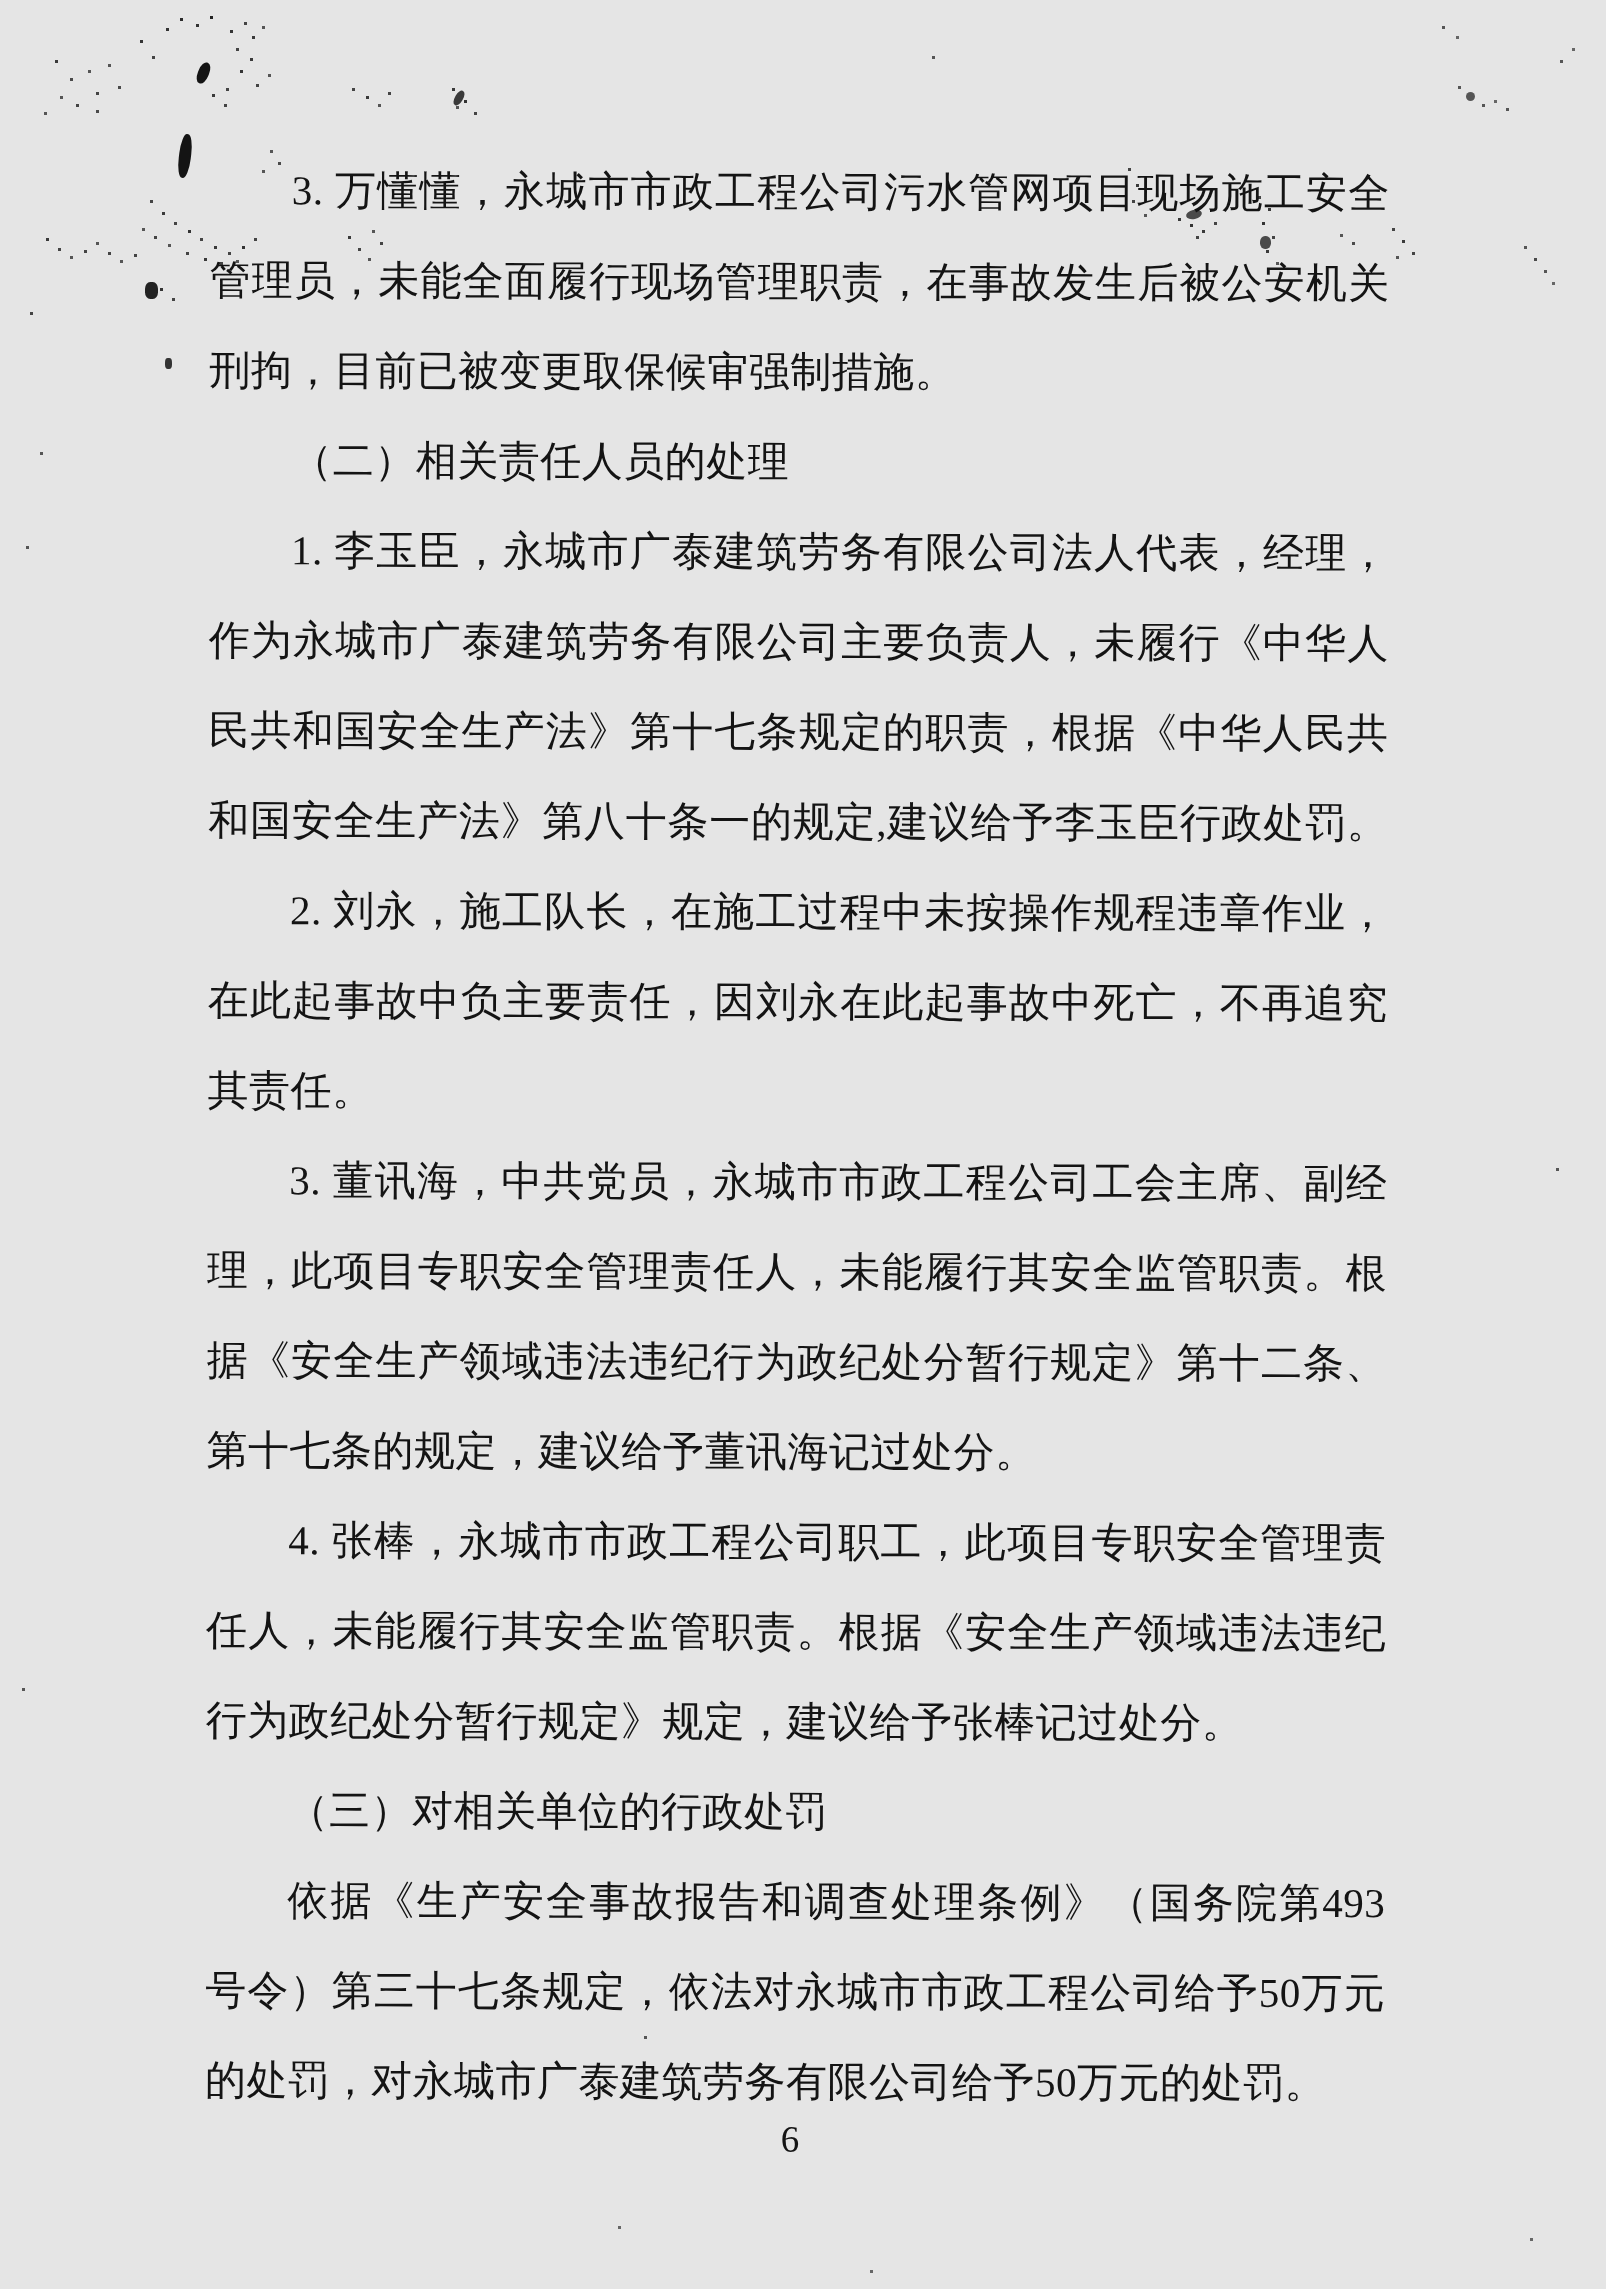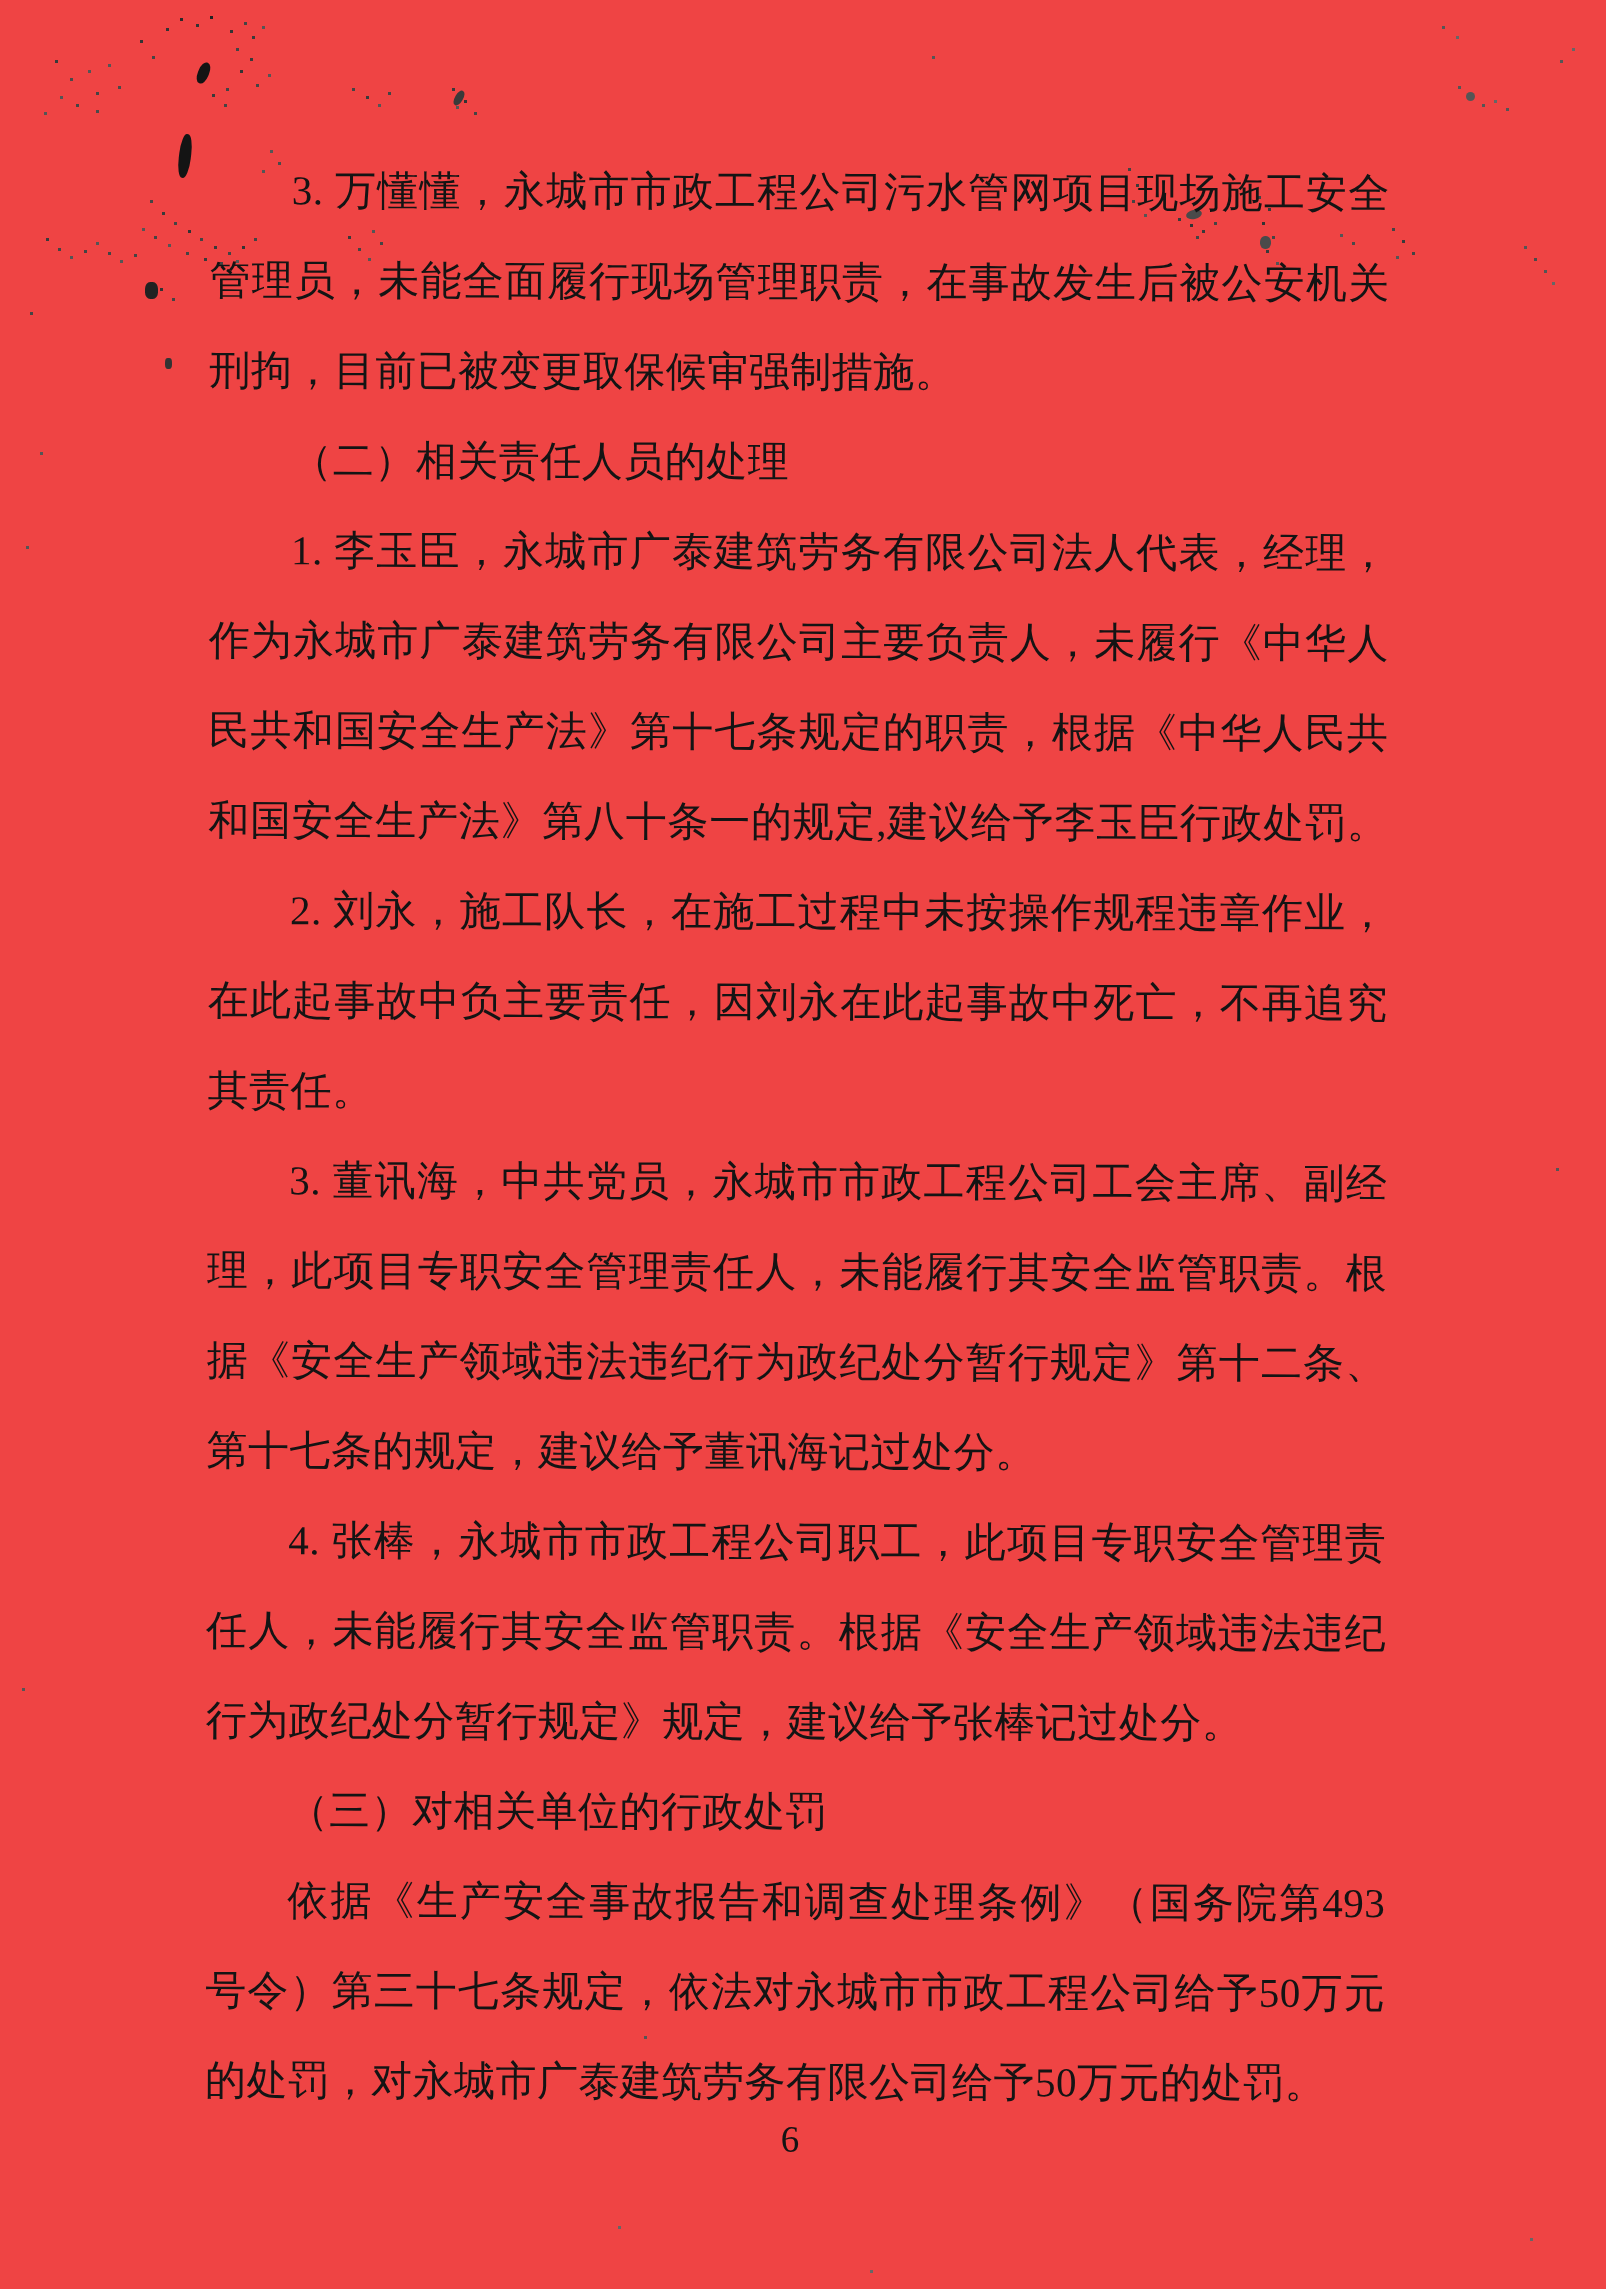--- a/index.html
+++ b/index.html
@@ -10,21 +10,21 @@
   body {
     width: 1606px;
     height: 2289px;
     position: relative;
     overflow: hidden;
     font-family: "Liberation Serif", "DejaVu Serif", serif;
   }
   .page {
     position: absolute;
     inset: 0;
-    background: #ef4444;
+    background: #e5e5e5;
   }
   
   .textblock {
     position: absolute;
     left: 210px;
     top: 145px;
     width: 1180px;
     transform: rotate(0.15deg);
     transform-origin: 0 0;
     color: #141414;

